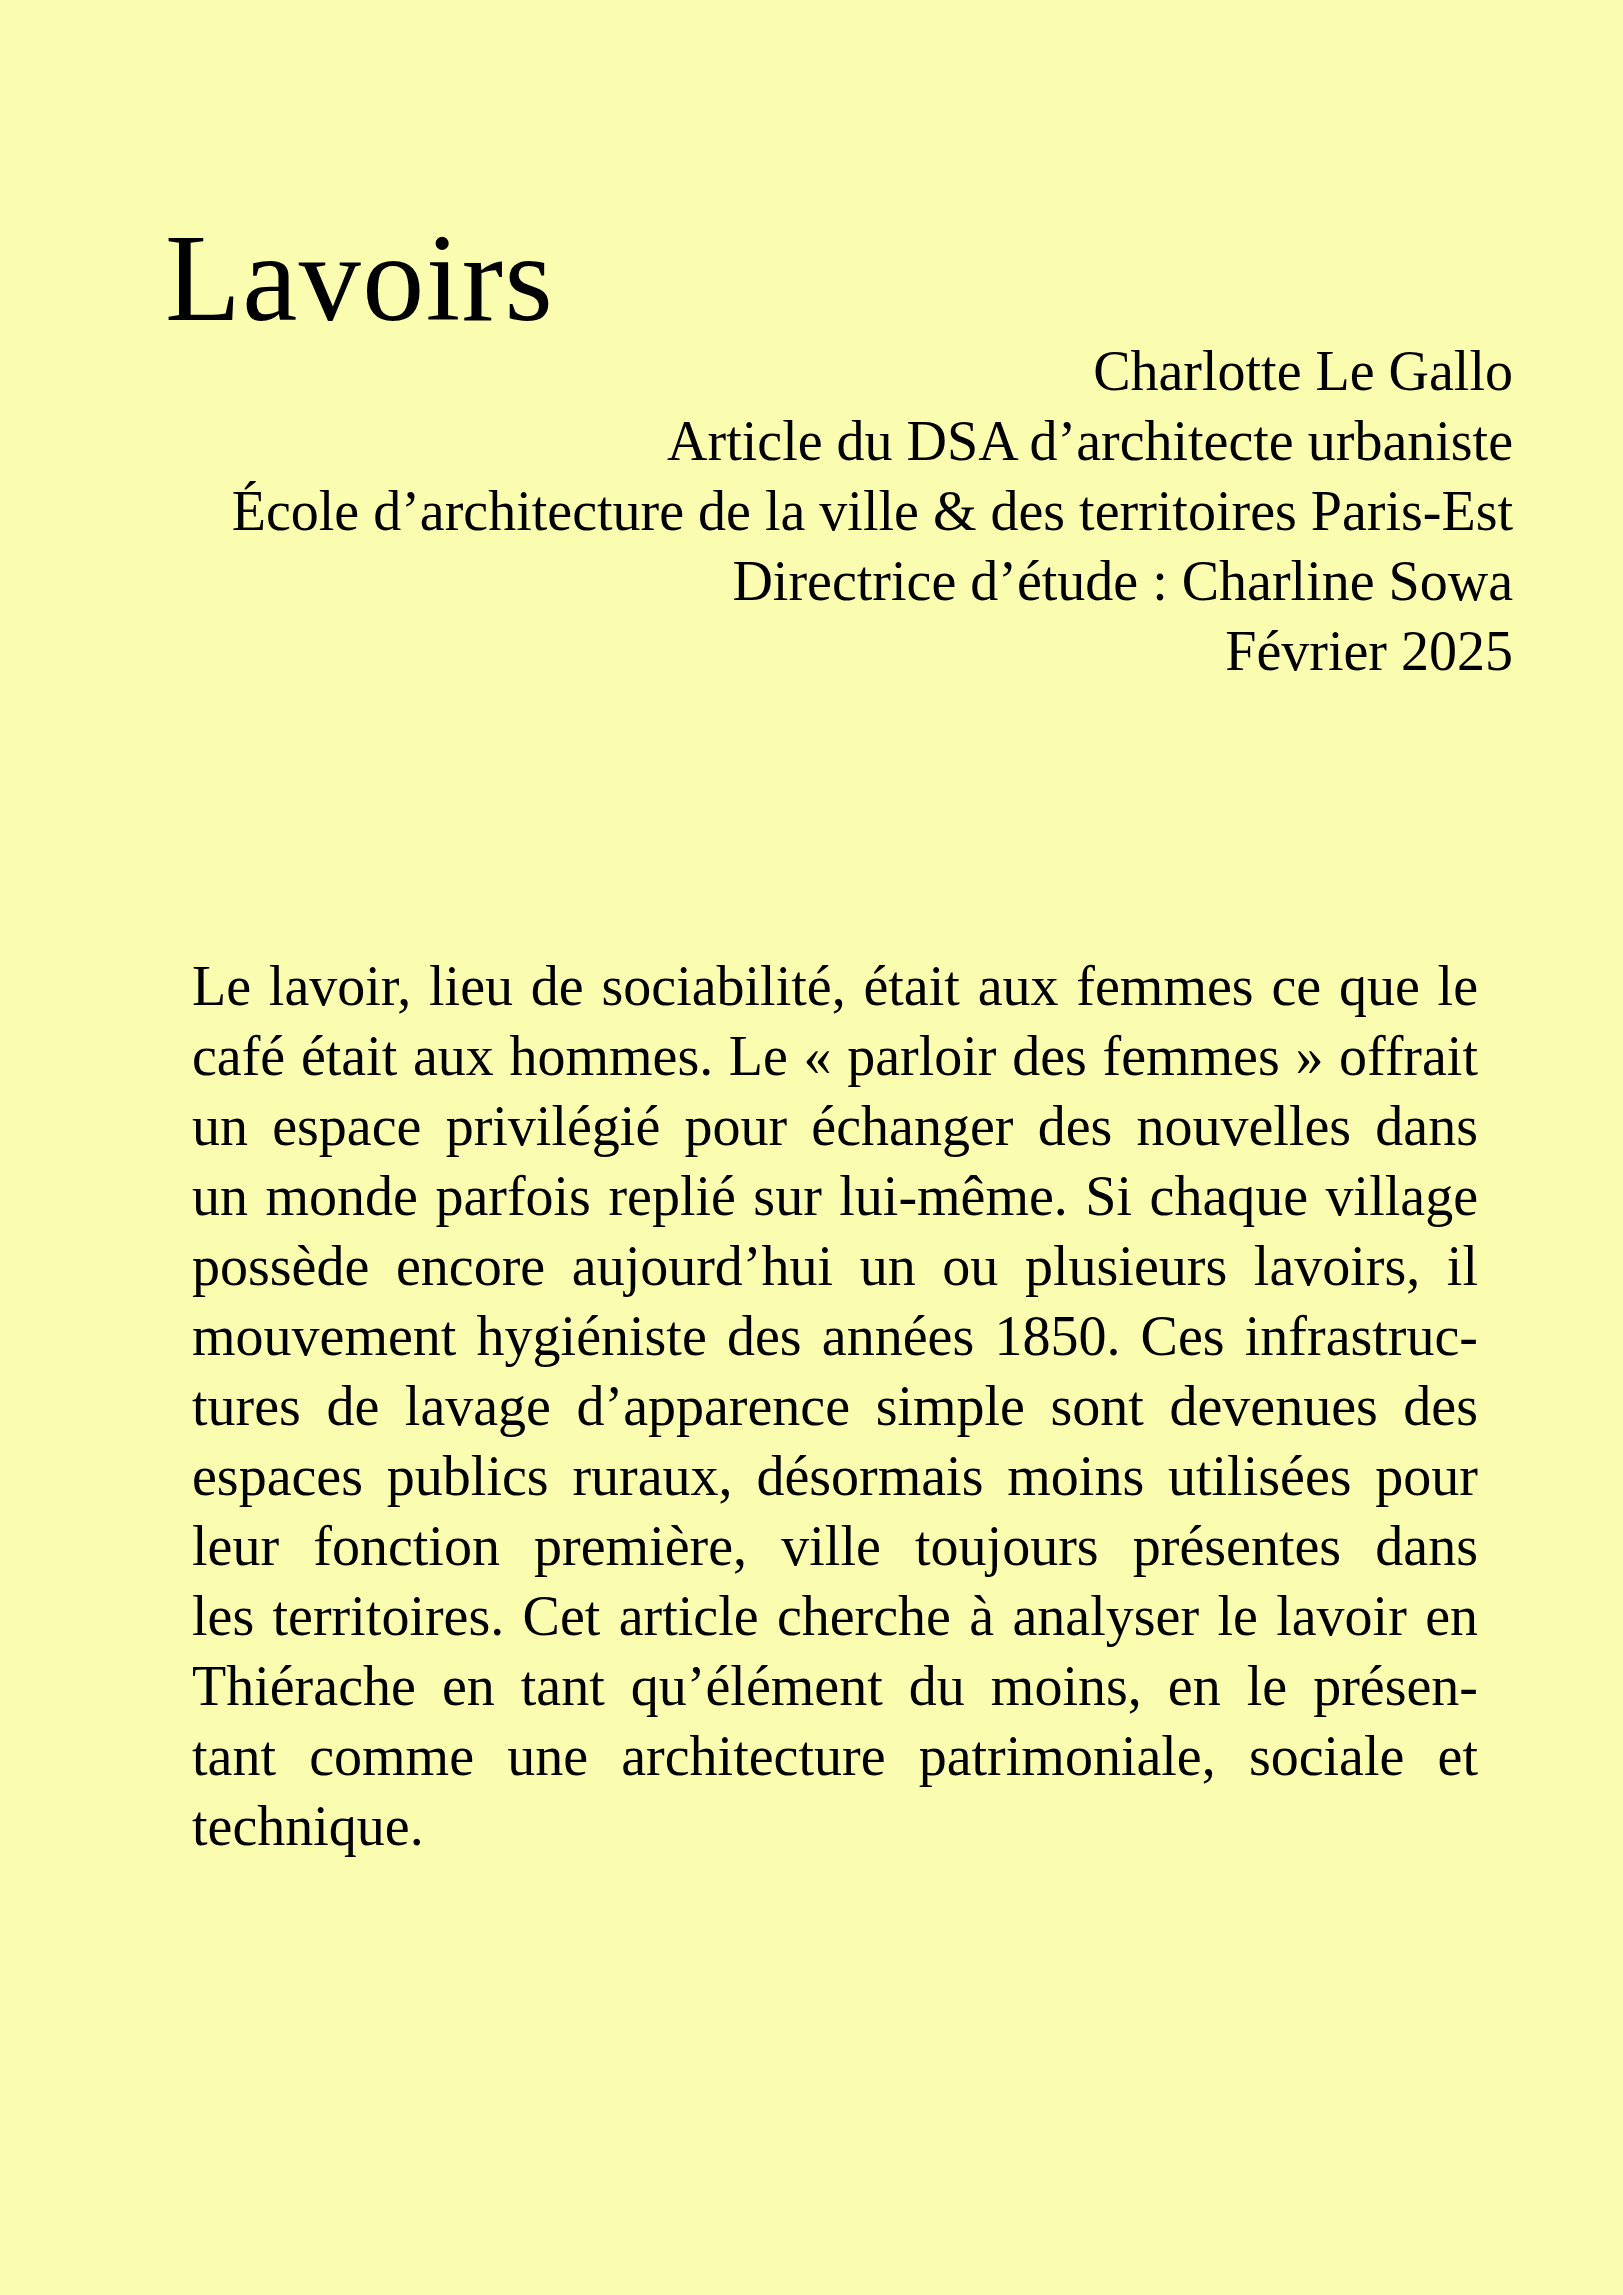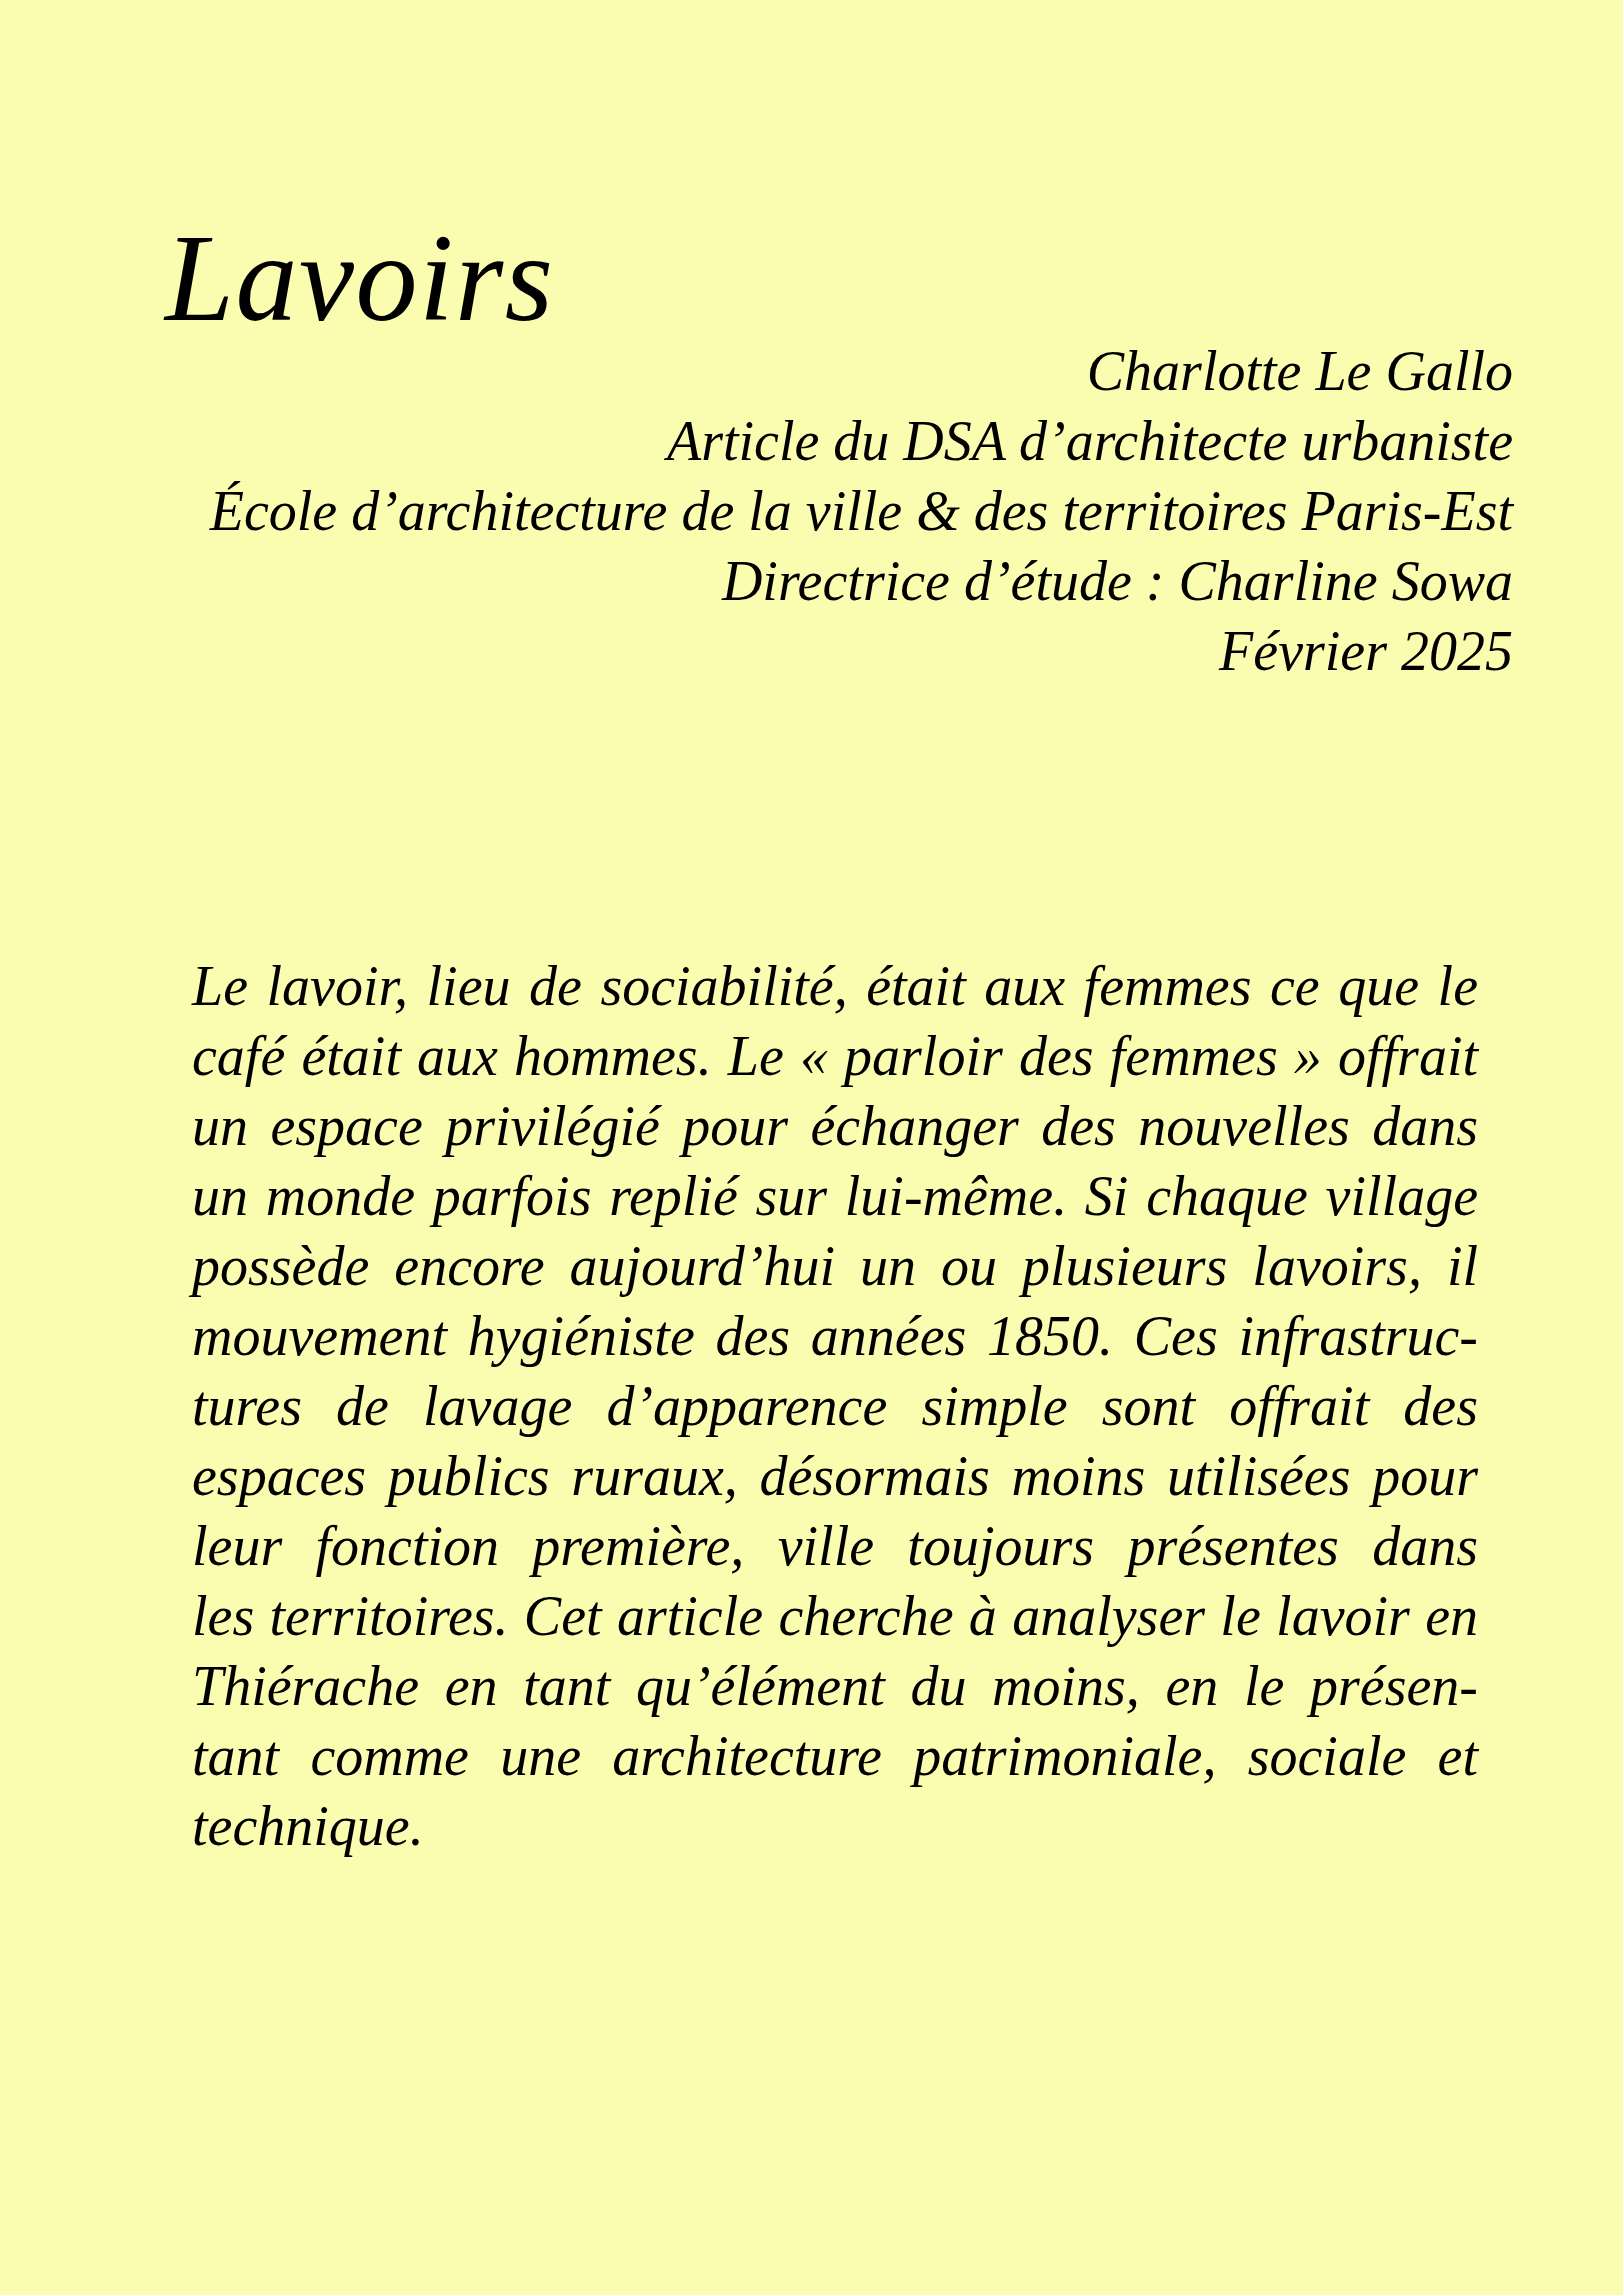--- a/index.html
+++ b/index.html
@@ -11,21 +11,20 @@
     padding:0;
   }
   .page{
     position:relative;
     width:1623px;
     height:2295px;
     background:var(--bg);
     color:var(--fg);
     font-family:"Liberation Serif", serif;
     overflow:hidden;
-    font-style:italic;
   }
   .title{
     position:absolute;
     left:165px;
     top:134px;
     font-size:124px;
     line-height:1;
     letter-spacing:0.012em;
     font-weight:400;
   }
@@ -72,21 +71,21 @@
     <div class="aline">Février 2025</div>
   </div>
 
   <div class="body-block">
     <div class="bline">Le lavoir, lieu de sociabilité, était aux femmes ce que le</div>
     <div class="bline">café était aux hommes. Le «&nbsp;parloir des femmes&nbsp;» offrait</div>
     <div class="bline">un espace privilégié pour échanger des nouvelles dans</div>
     <div class="bline">un monde parfois replié sur lui-même. Si chaque village</div>
     <div class="bline">possède encore aujourd’hui un ou plusieurs lavoirs, il</div>
     <div class="bline">mouvement hygiéniste des années 1850. Ces infrastruc-</div>
-    <div class="bline">tures de lavage d’apparence simple sont offrait des</div>
+    <div class="bline">tures de lavage d’apparence simple sont devenues des</div>
     <div class="bline">espaces publics ruraux, désormais moins utilisées pour</div>
     <div class="bline">leur fonction première, ville toujours présentes dans</div>
     <div class="bline">les territoires. Cet article cherche à analyser le lavoir en</div>
     <div class="bline">Thiérache en tant qu’élément du moins, en le présen-</div>
     <div class="bline">tant comme une architecture patrimoniale, sociale et</div>
     <div class="bline last">technique.</div>
   </div>
 
 </div>
 

